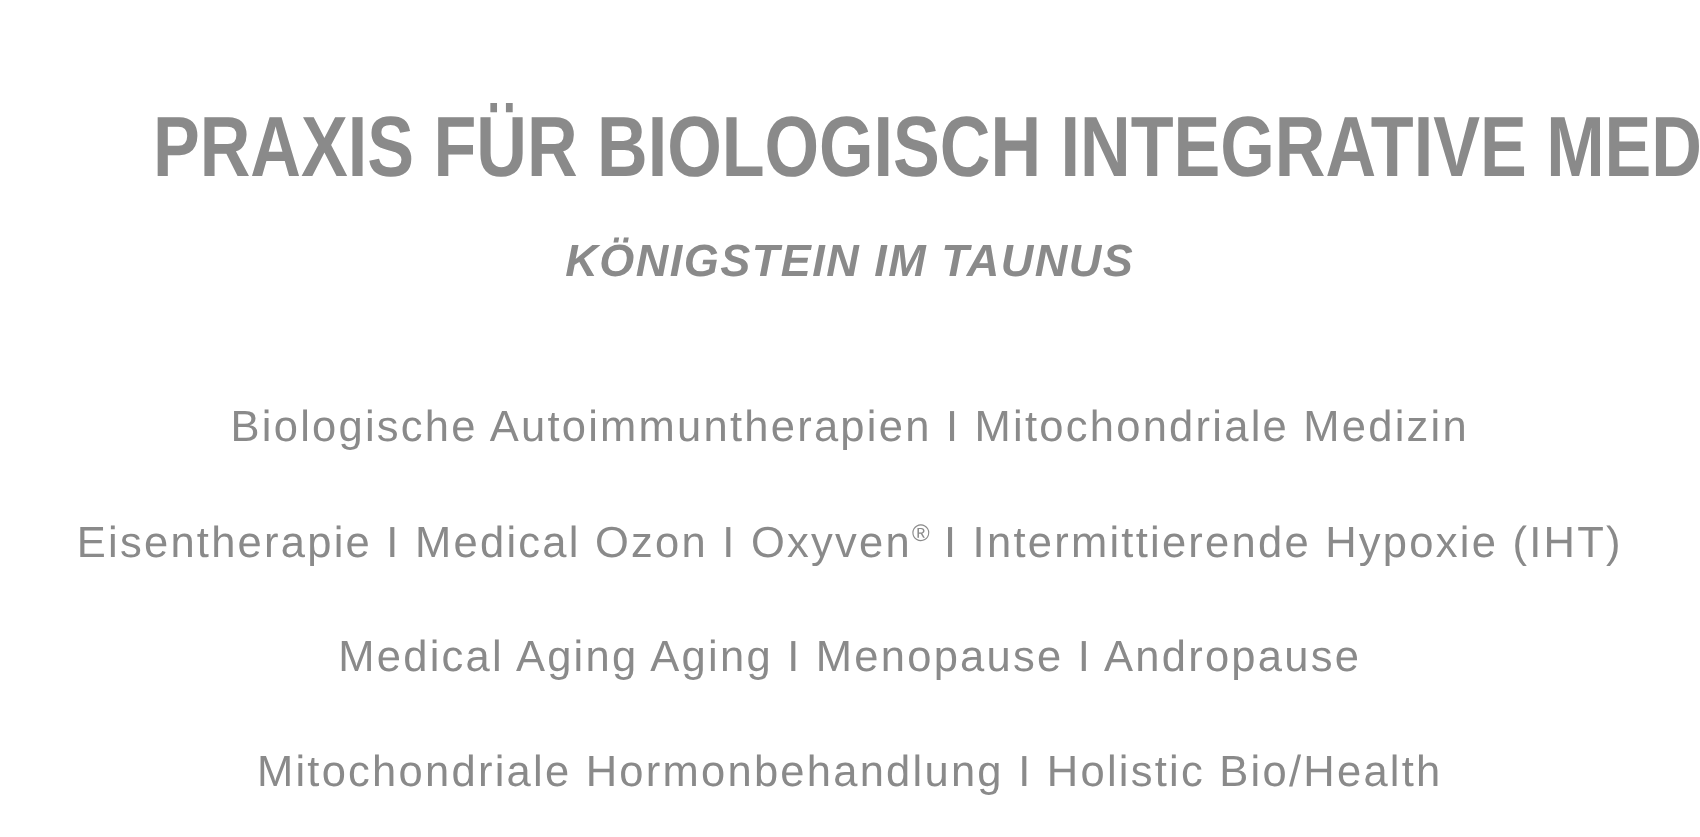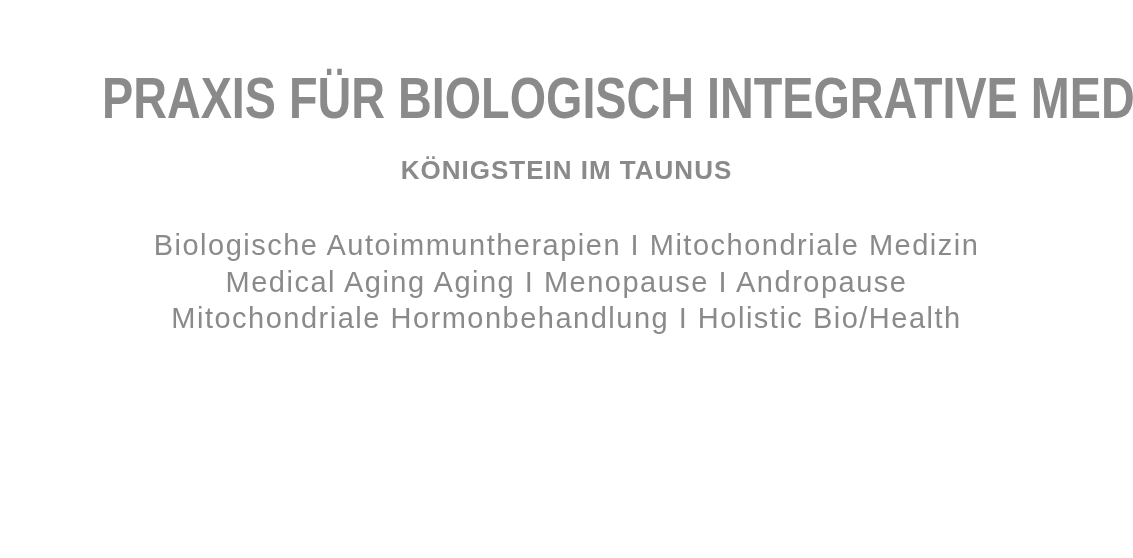--- a/index.html
+++ b/index.html
@@ -33,48 +33,51 @@
     transform-origin: 50% 50%;
     letter-spacing: 0;
   }
   .subtitle {
     position: absolute;
     top: 135px;
     left: 0;
     width: 1133px;
     text-align: center;
     white-space: nowrap;
-    font-size: 26px;
+    font-size: 30px;
     line-height: 1;
     letter-spacing: 1px;
+    font-style: italic;
   }
   .services {
     position: absolute;
     top: 227px;
     left: 0;
     width: 1133px;
     text-align: center;
     font-size: 29px;
     line-height: 36.5px;
     letter-spacing: 1.5px;
   }
   .service-line {
     white-space: nowrap;
+    margin-top: 40px;
   }
   .service-line sup {
     font-size: 0.55em;
     line-height: 0;
     vertical-align: super;
     letter-spacing: 0;
   }
 </style>
 </head>
 <body style="--bg-color: #ffffff; --text-color: #8a8a8a;">
 
 <div class="page">
   <h1 class="title">PRAXIS FÜR BIOLOGISCH INTEGRATIVE MEDIZIN</h1>
   <h2 class="subtitle">KÖNIGSTEIN IM TAUNUS</h2>
   <div class="services">
       <div class="service-line">Biologische Autoimmuntherapien I Mitochondriale Medizin</div>
+      <div class="service-line">Eisentherapie I Medical Ozon I Oxyven<sup>®</sup> I Intermittierende Hypoxie (IHT)</div>
       <div class="service-line">Medical Aging Aging I Menopause I Andropause</div>
       <div class="service-line">Mitochondriale Hormonbehandlung I Holistic Bio/Health</div>
     </div>
 </div>
 
 </body></html>

